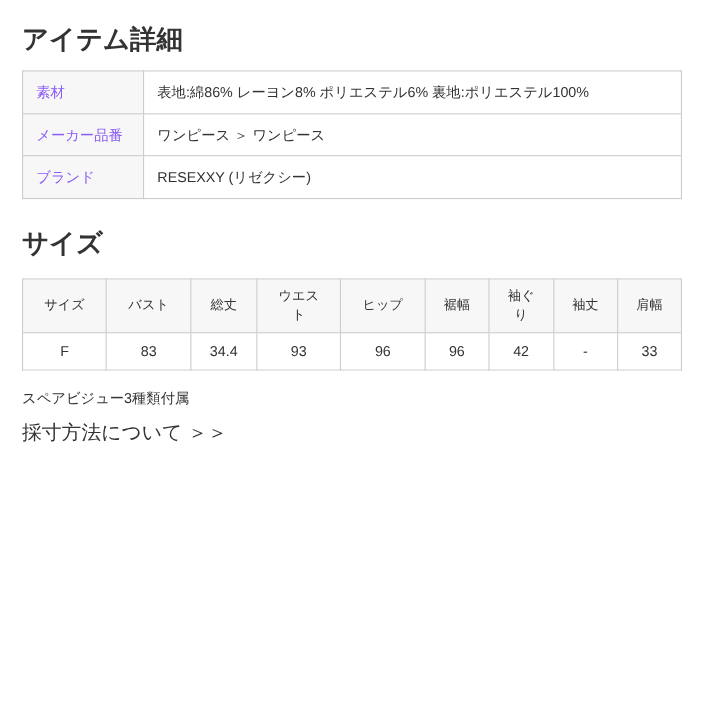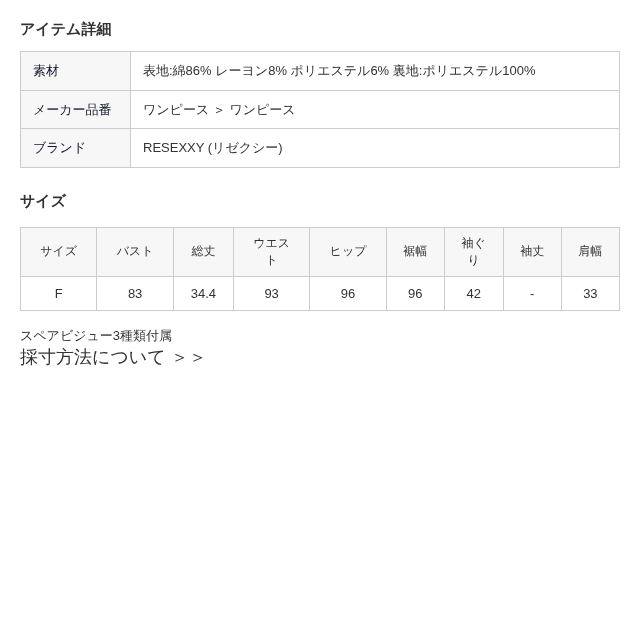--- a/index.html
+++ b/index.html
@@ -10,40 +10,40 @@
     body {
       font-family: -apple-system, BlinkMacSystemFont, "Helvetica Neue", Arial, sans-serif;
       font-size: 13px;
       background: #ffffff;
       color: #333333;
       width: 640px;
       min-height: 640px;
       padding: 20px 20px;
     }
     .section-title {
-      font-size: 15px;
+      font-size: 24px;
       font-weight: bold;
       margin-bottom: 12px;
     }
     .detail-table {
       width: 100%;
       border-collapse: collapse;
       margin-bottom: 24px;
       border: 1px solid #cccccc;
     }
     .detail-table td {
       border: 1px solid #cccccc;
       padding: 9px 12px;
       vertical-align: top;
       line-height: 1.5;
     }
     .detail-table td:first-child {
       width: 110px;
       background: #f7f7f7;
-      color: #0f172a;
+      color: #8b5cf6;
       white-space: nowrap;
     }
     .size-table-wrapper {
       width: 100%;
       overflow-x: auto;
       margin-bottom: 16px;
     }
     .size-table {
       width: 100%;
       border-collapse: collapse;
@@ -59,20 +59,21 @@
       white-space: nowrap;
     }
     .size-table td {
       border: 1px solid #cccccc;
       padding: 9px 8px;
       text-align: center;
       font-size: 13px;
     }
     .note-text {
       font-size: 13px;
+      margin-bottom: 10px;
       color: #333333;
     }
     .link-text {
       font-size: 18px;
       color: #333333;
       text-decoration: none;
     }
     .section-gap {
       margin-bottom: 16px;
     }

